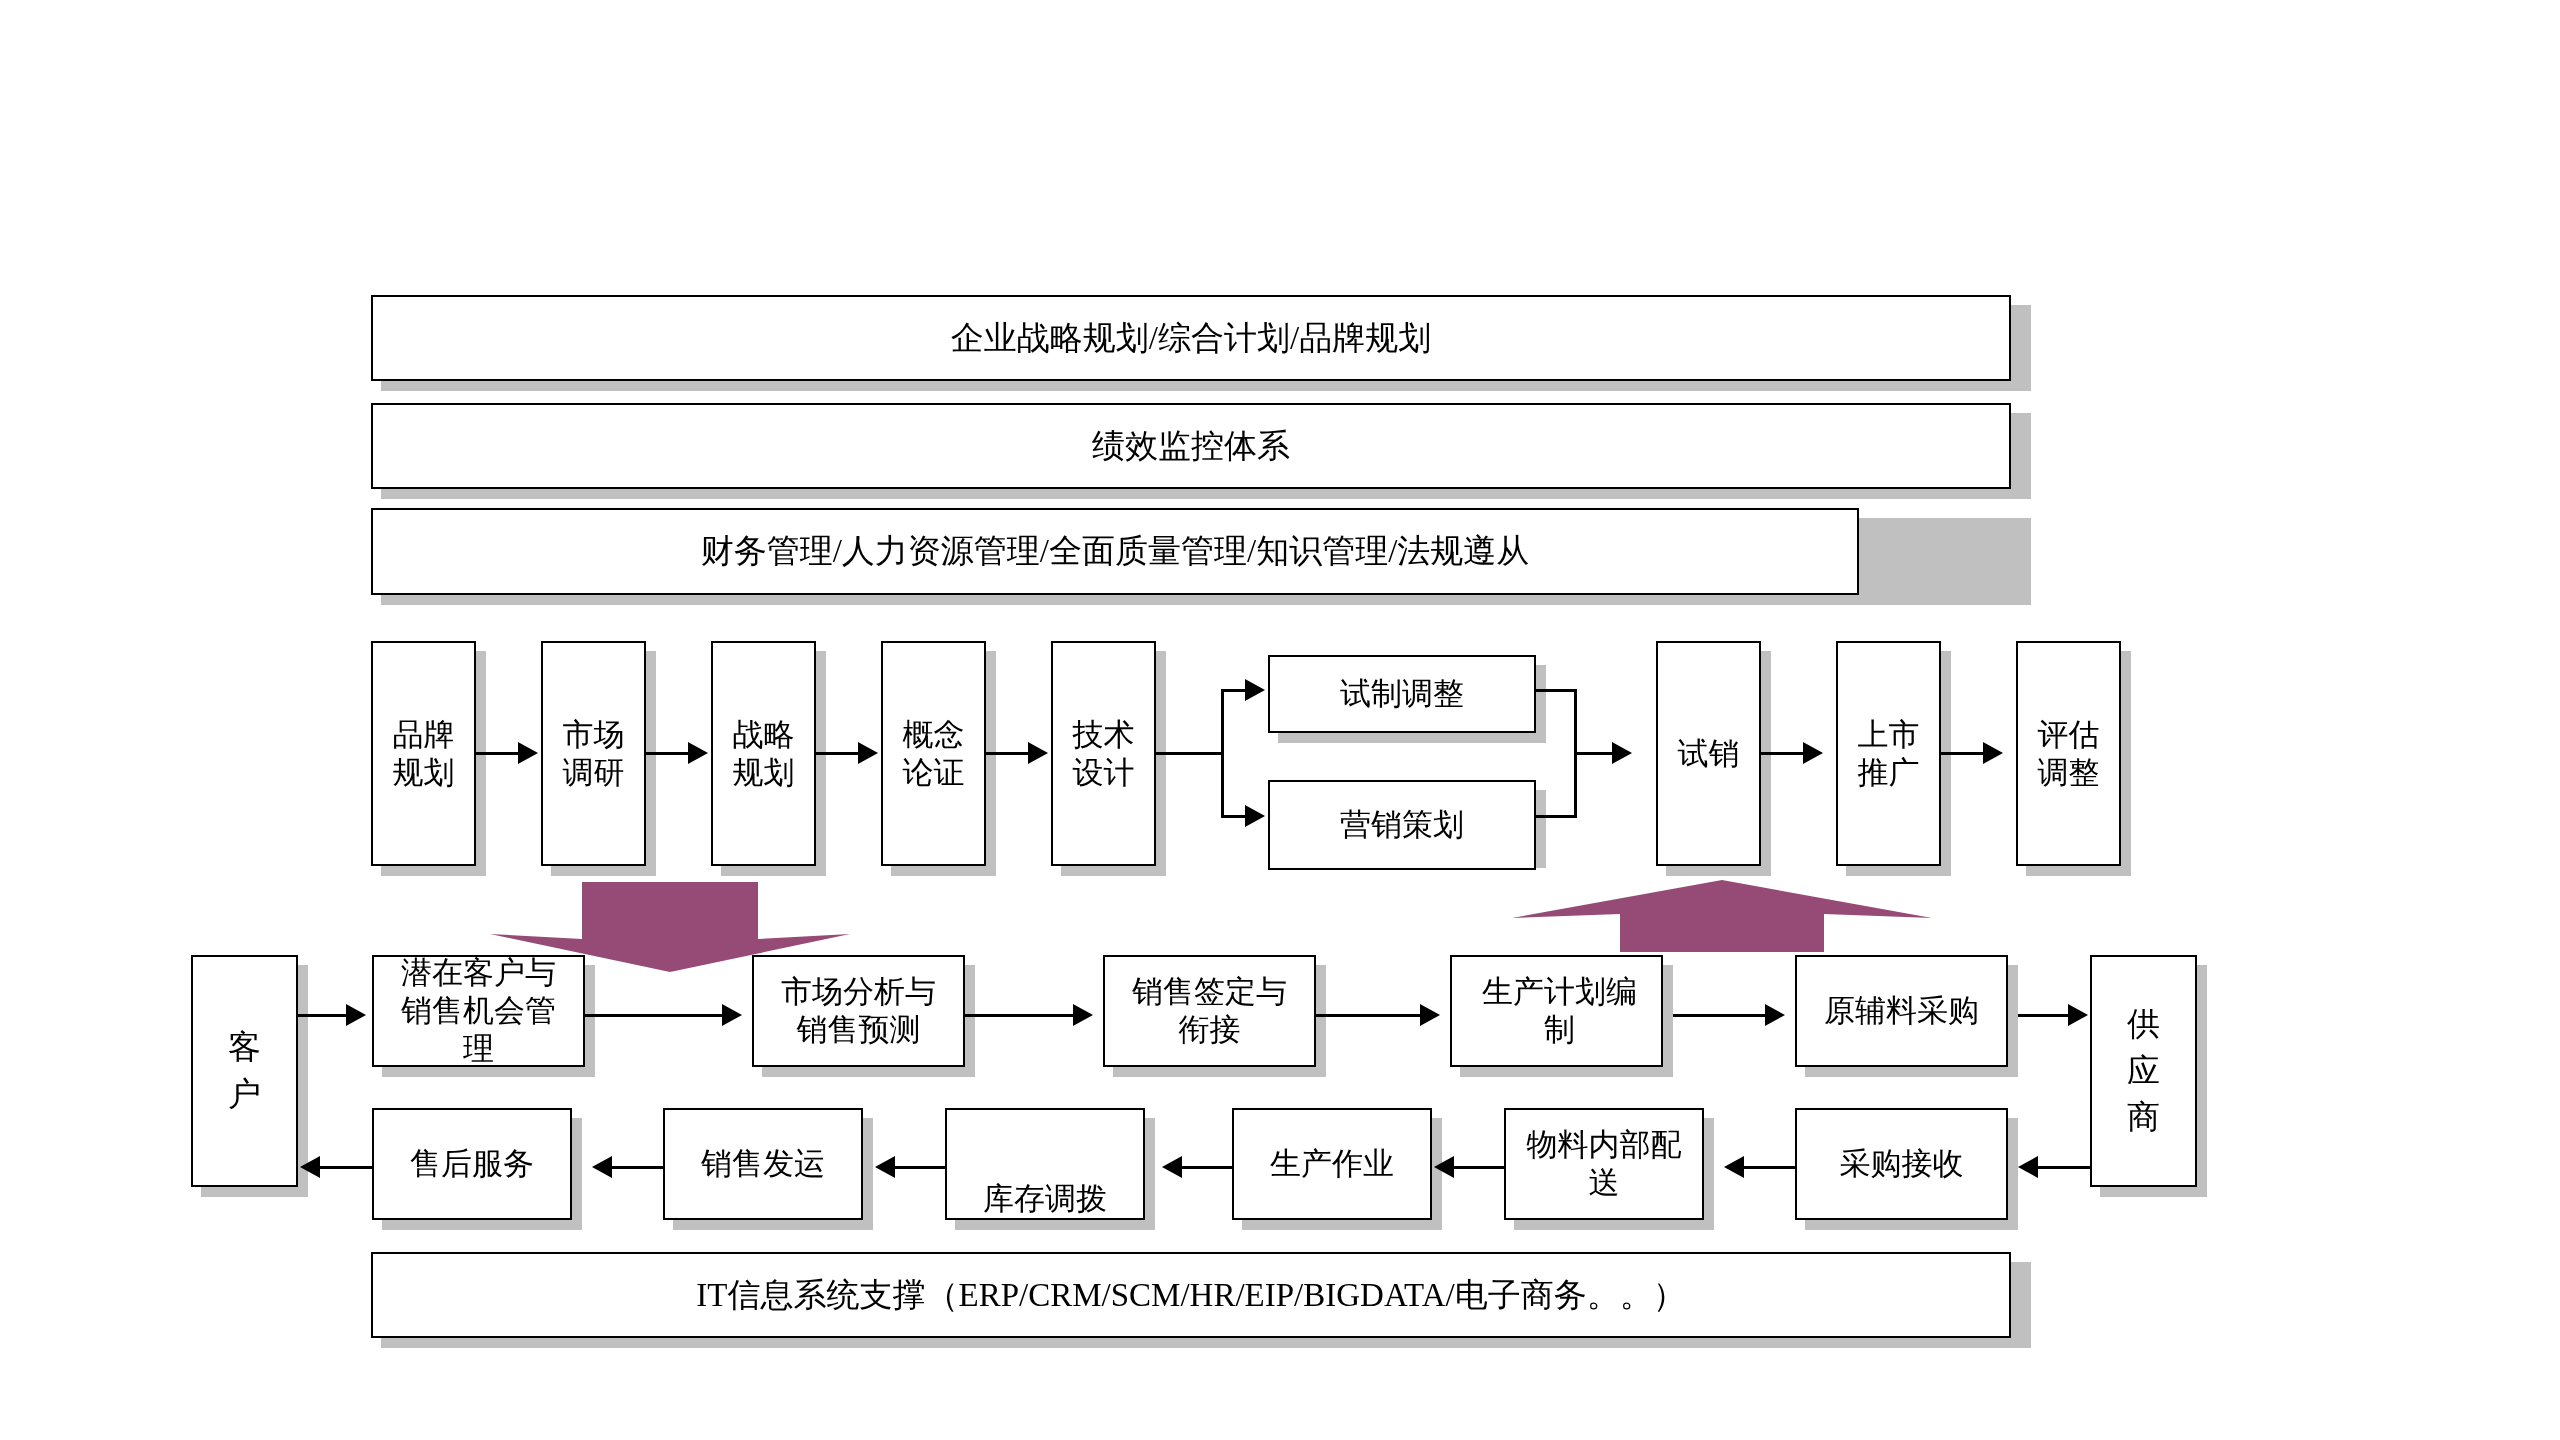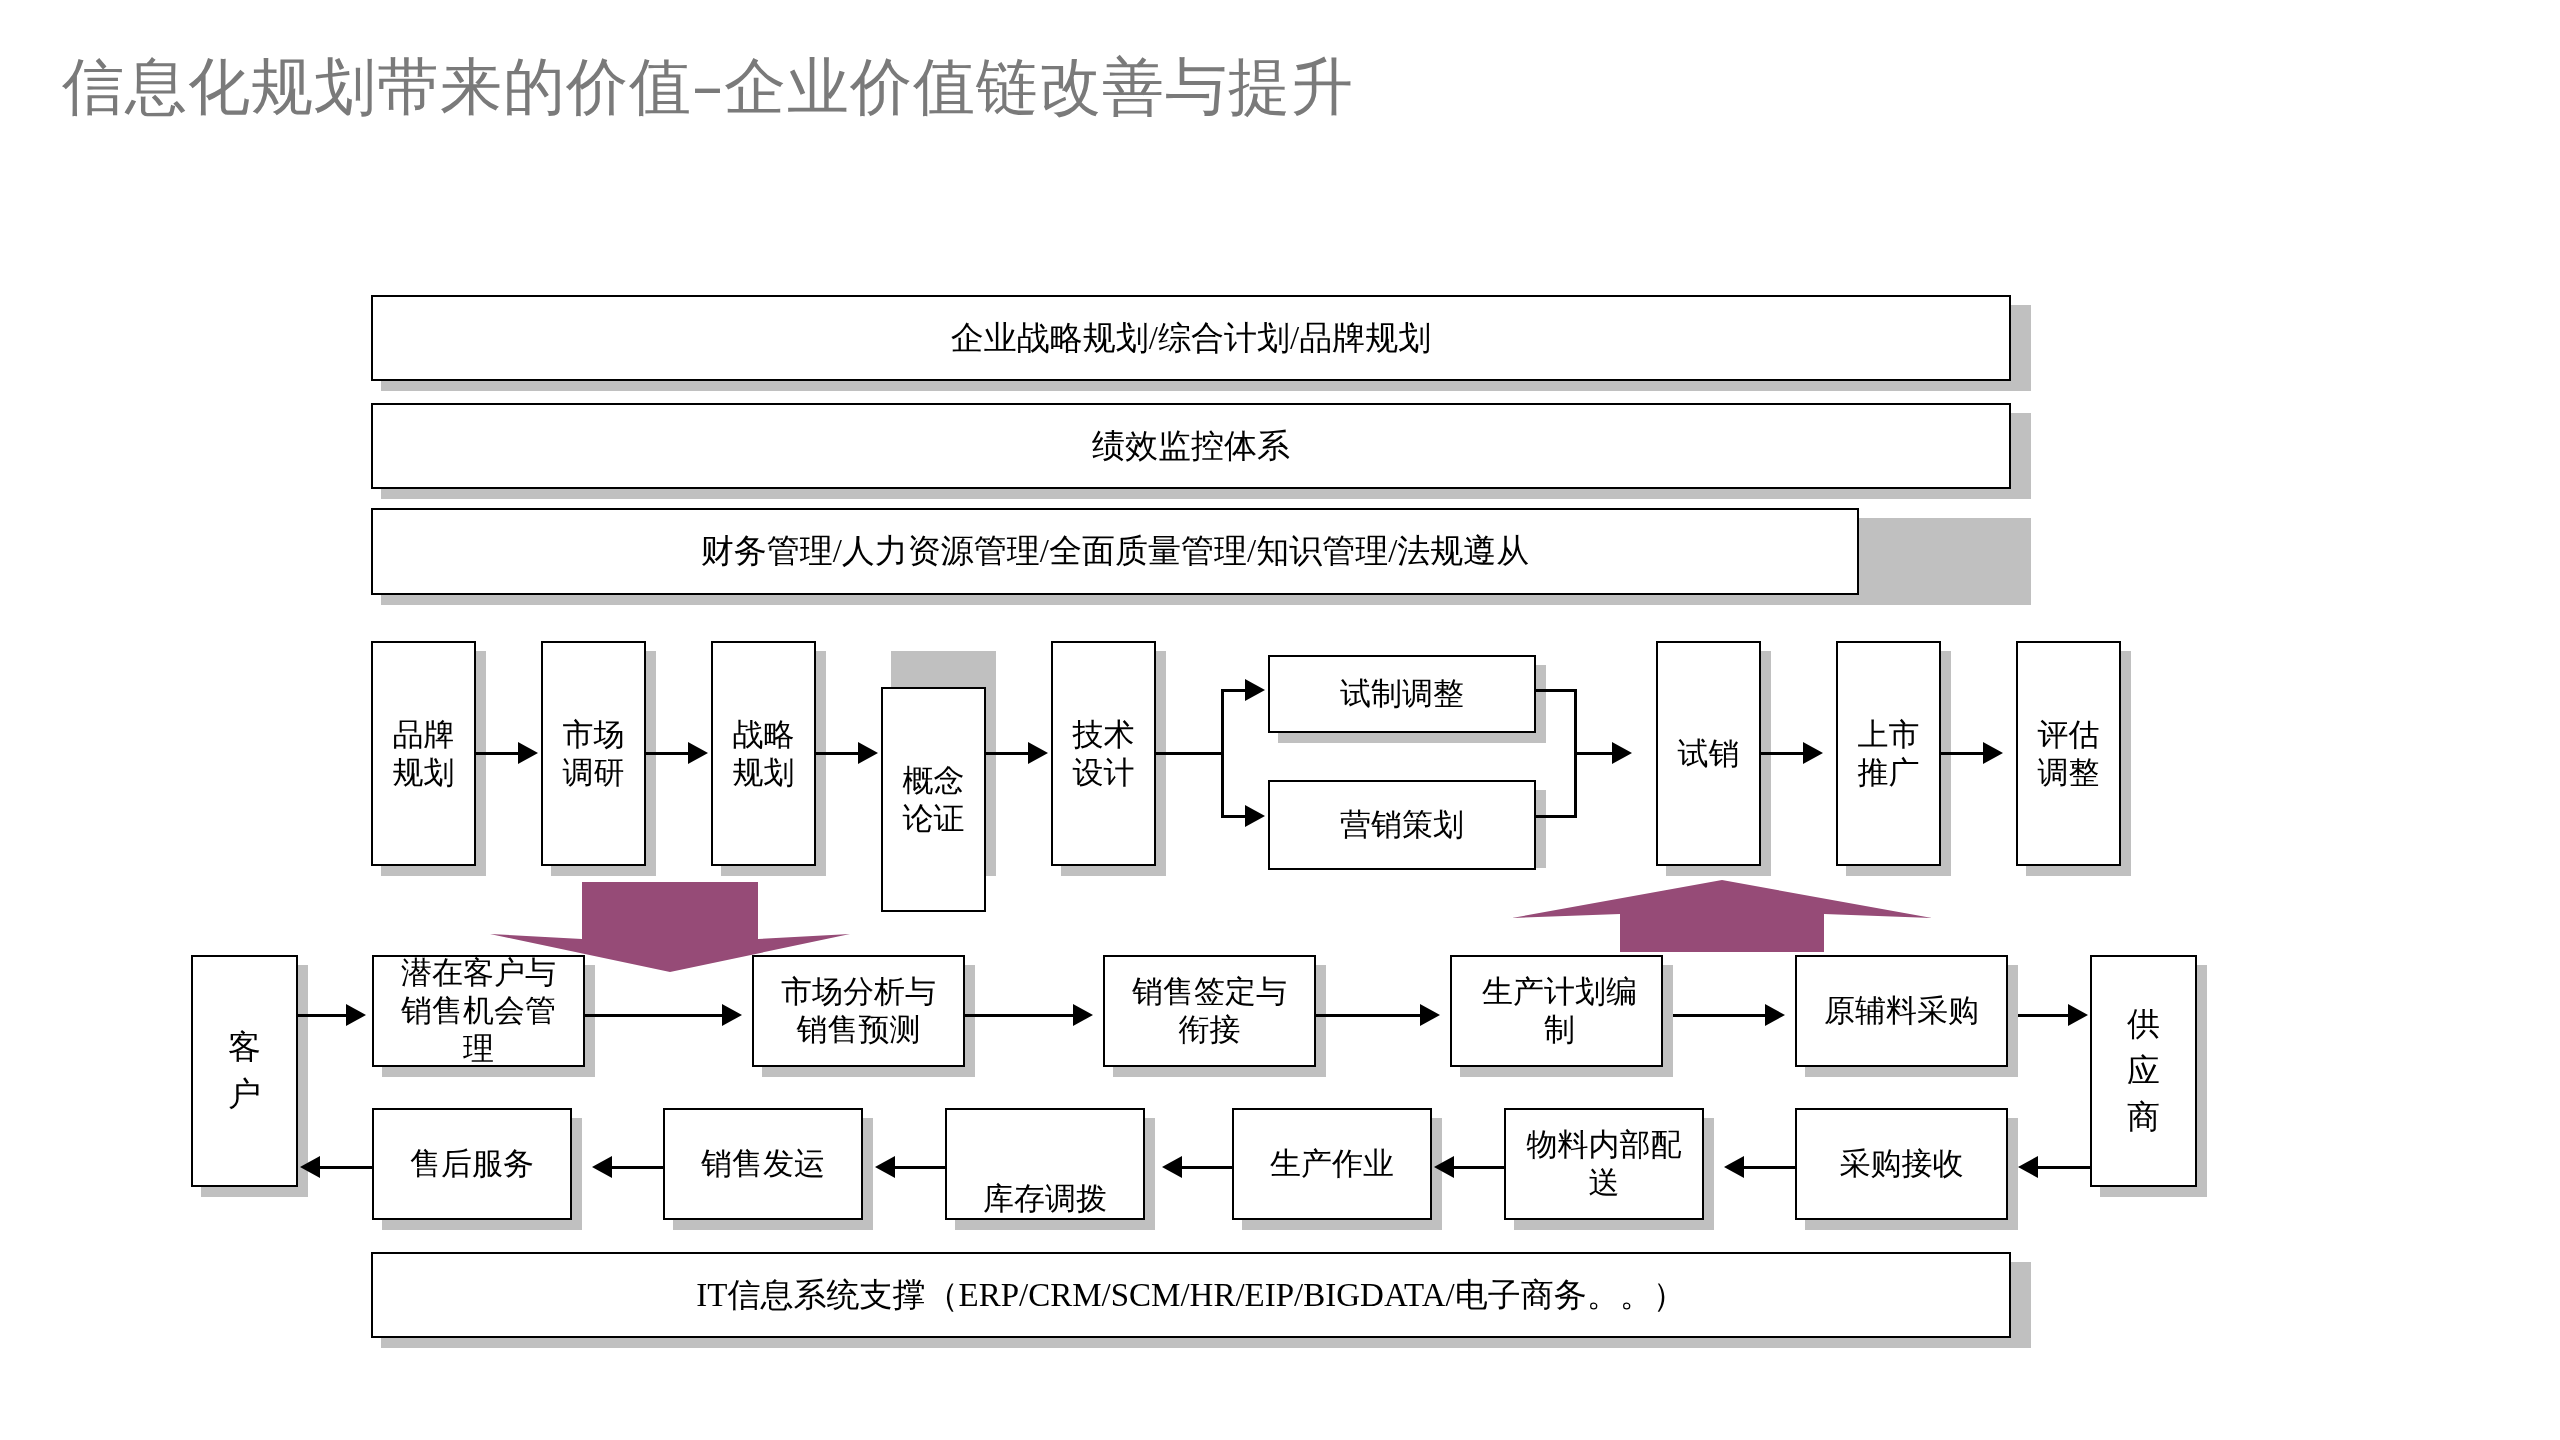--- a/index.html
+++ b/index.html
@@ -81,21 +81,20 @@
   }
 
   
   .purple-arrow{position:absolute;z-index:4;}
 </style>
 </head>
 <body>
 
 <div id="canvas">
 
-  <div class="slide-title">信息化规划带来的价值–企业价值链改善与提升</div>
 
   <div class="shadow" style="left:381px;top:305px;width:1650px;height:86px;"></div>
   <div class="box band" style="left:371px;top:295px;width:1640px;height:86px;">
     <span class="txt">企业战略规划/综合计划/品牌规划</span>
   </div>
 
   <div class="shadow" style="left:381px;top:413px;width:1650px;height:86px;"></div>
   <div class="box band" style="left:371px;top:403px;width:1640px;height:86px;">
     <span class="txt">绩效监控体系</span>
   </div>
@@ -117,21 +116,21 @@
 调研</span>
   </div>
 
   <div class="shadow" style="left:721px;top:651px;width:105px;height:225px;"></div>
   <div class="box proc" style="left:711px;top:641px;width:105px;height:225px;">
     <span class="txt">战略
 规划</span>
   </div>
 
   <div class="shadow" style="left:891px;top:651px;width:105px;height:225px;"></div>
-  <div class="box proc" style="left:881px;top:641px;width:105px;height:225px;margin-top:46px;">
+  <div class="box proc" style="left:881px;top:641px;width:105px;height:225px;">
     <span class="txt">概念
 论证</span>
   </div>
 
   <div class="shadow" style="left:1061px;top:651px;width:105px;height:225px;"></div>
   <div class="box proc" style="left:1051px;top:641px;width:105px;height:225px;">
     <span class="txt">技术
 设计</span>
   </div>
 

